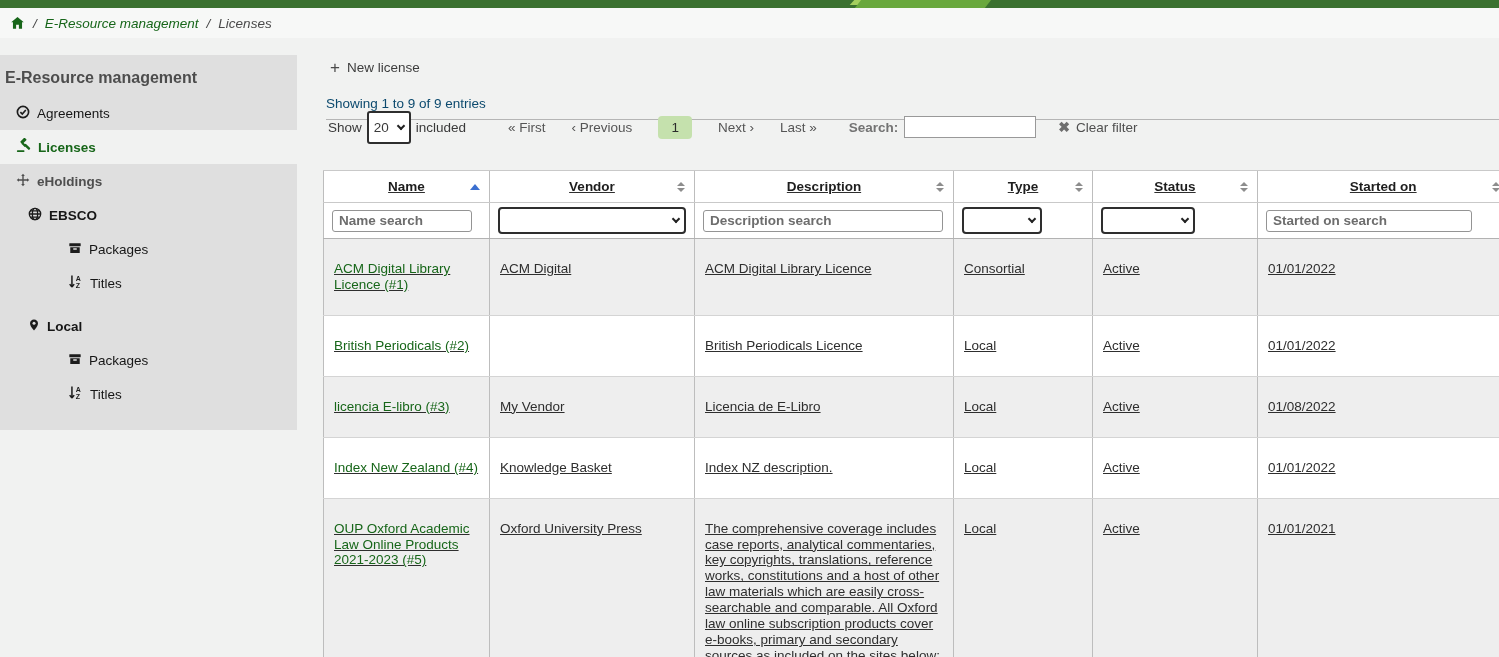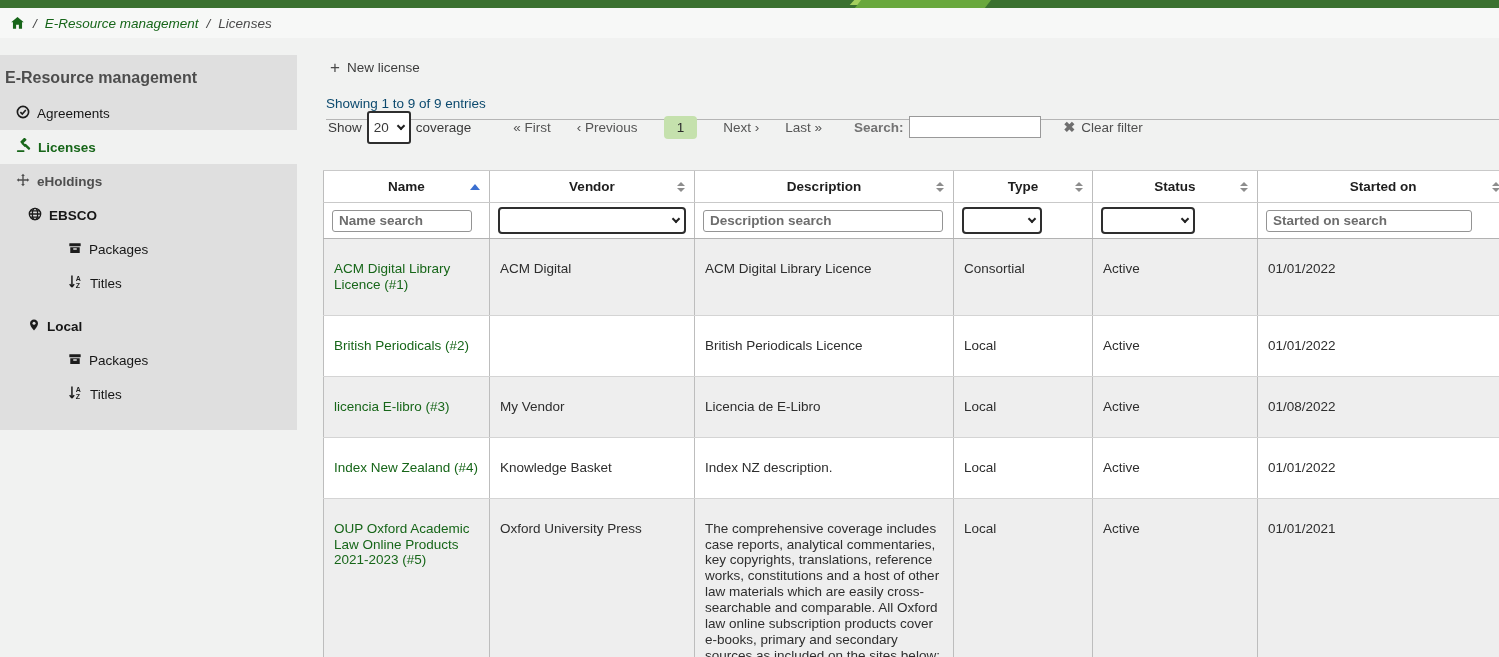--- a/index.html
+++ b/index.html
@@ -45,21 +45,21 @@
   .chev { width:6px; height:6px; border-right:2px solid #222; border-bottom:2px solid #222; transform:rotate(45deg); margin-top:-3px; }
   .pg { color:#555; margin-left:26px; cursor:pointer; white-space:nowrap; }
   .pg.first { margin-left:42px; }
   #page-current { margin-left:26px; background:#c5e1ad; border-radius:4px; padding:4px 13px; color:#2b2b2b; cursor:pointer; }
   #search-label { font-weight:bold; margin-left:32px; color:#737373; }
   #search-input { width:132px; height:22px; border:1px solid #999; background:#fff; margin-left:6px; padding:0 5px; font-family:inherit; font-size:13px; }
   #clear-filter { display:flex; align-items:center; gap:6px; margin-left:22px; color:#4f4f4f; cursor:pointer; }
   #clear-filter .x { color:#6e6e6e; font-size:14px; font-weight:bold; }
 
   
-  #table-wrap { position:absolute; left:323px; top:170px; right:0; bottom:0; overflow:hidden; background:#ec4899; }
+  #table-wrap { position:absolute; left:323px; top:170px; right:0; bottom:0; overflow:hidden; background:#ec4899;text-decoration:underline; }
   table { border-collapse:collapse; table-layout:fixed; width:1185px; background:#fff; }
   th, td { border-left:1px solid #bdbdbd; }
   thead th { height:32px; font-size:13.5px; font-weight:bold; color:#1d1d1d; text-align:center; position:relative; border-top:1px solid #c9c9c9; border-bottom:1px solid #c9c9c9; background:#fff; cursor:pointer; }
   .sort-ico { position:absolute; right:9px; top:50%; transform:translateY(-50%); display:flex; flex-direction:column; gap:2px; align-items:center; }
   .tri-up-blue { width:0; height:0; border-left:5px solid transparent; border-right:5px solid transparent; border-bottom:6px solid #3b6fd0; }
   .tri-up { width:0; height:0; border-left:4px solid transparent; border-right:4px solid transparent; border-bottom:4px solid #8d8d8d; }
   .tri-dn { width:0; height:0; border-left:4px solid transparent; border-right:4px solid transparent; border-top:4px solid #8d8d8d; }
   tr.filters td { height:36px; padding:0 8px; background:#fff; border-bottom:1px solid #b2b2b2; vertical-align:middle; }
   tr.filters input { height:22px; border:1px solid #949494; border-radius:3px; padding:0 6px; font-family:inherit; font-size:13.5px; font-weight:bold; color:#333; background:#fff; }
   tr.filters input::placeholder { color:#6d6d6d; font-weight:bold; opacity:1; }
@@ -217,21 +217,21 @@
 
   <div id="table-info">Showing 1 to 9 of 9 entries</div>
   <div id="divider"></div>
 
   <div id="controls">
     <span>Show</span>
     <span class="sel-box" id="show-select">
       <span>20</span>
       <span class="chev"></span>
     </span>
-    <span>coverage</span>
+    <span>included</span>
 
     <span class="pg first">« First</span>
     <span class="pg">‹ Previous</span>
     <span id="page-current">1</span>
     <span class="pg">Next ›</span>
     <span class="pg">Last »</span>
 
     <span id="search-label">Search:</span>
     <input id="search-input" type="text" value="" style="">
     <span id="clear-filter">

